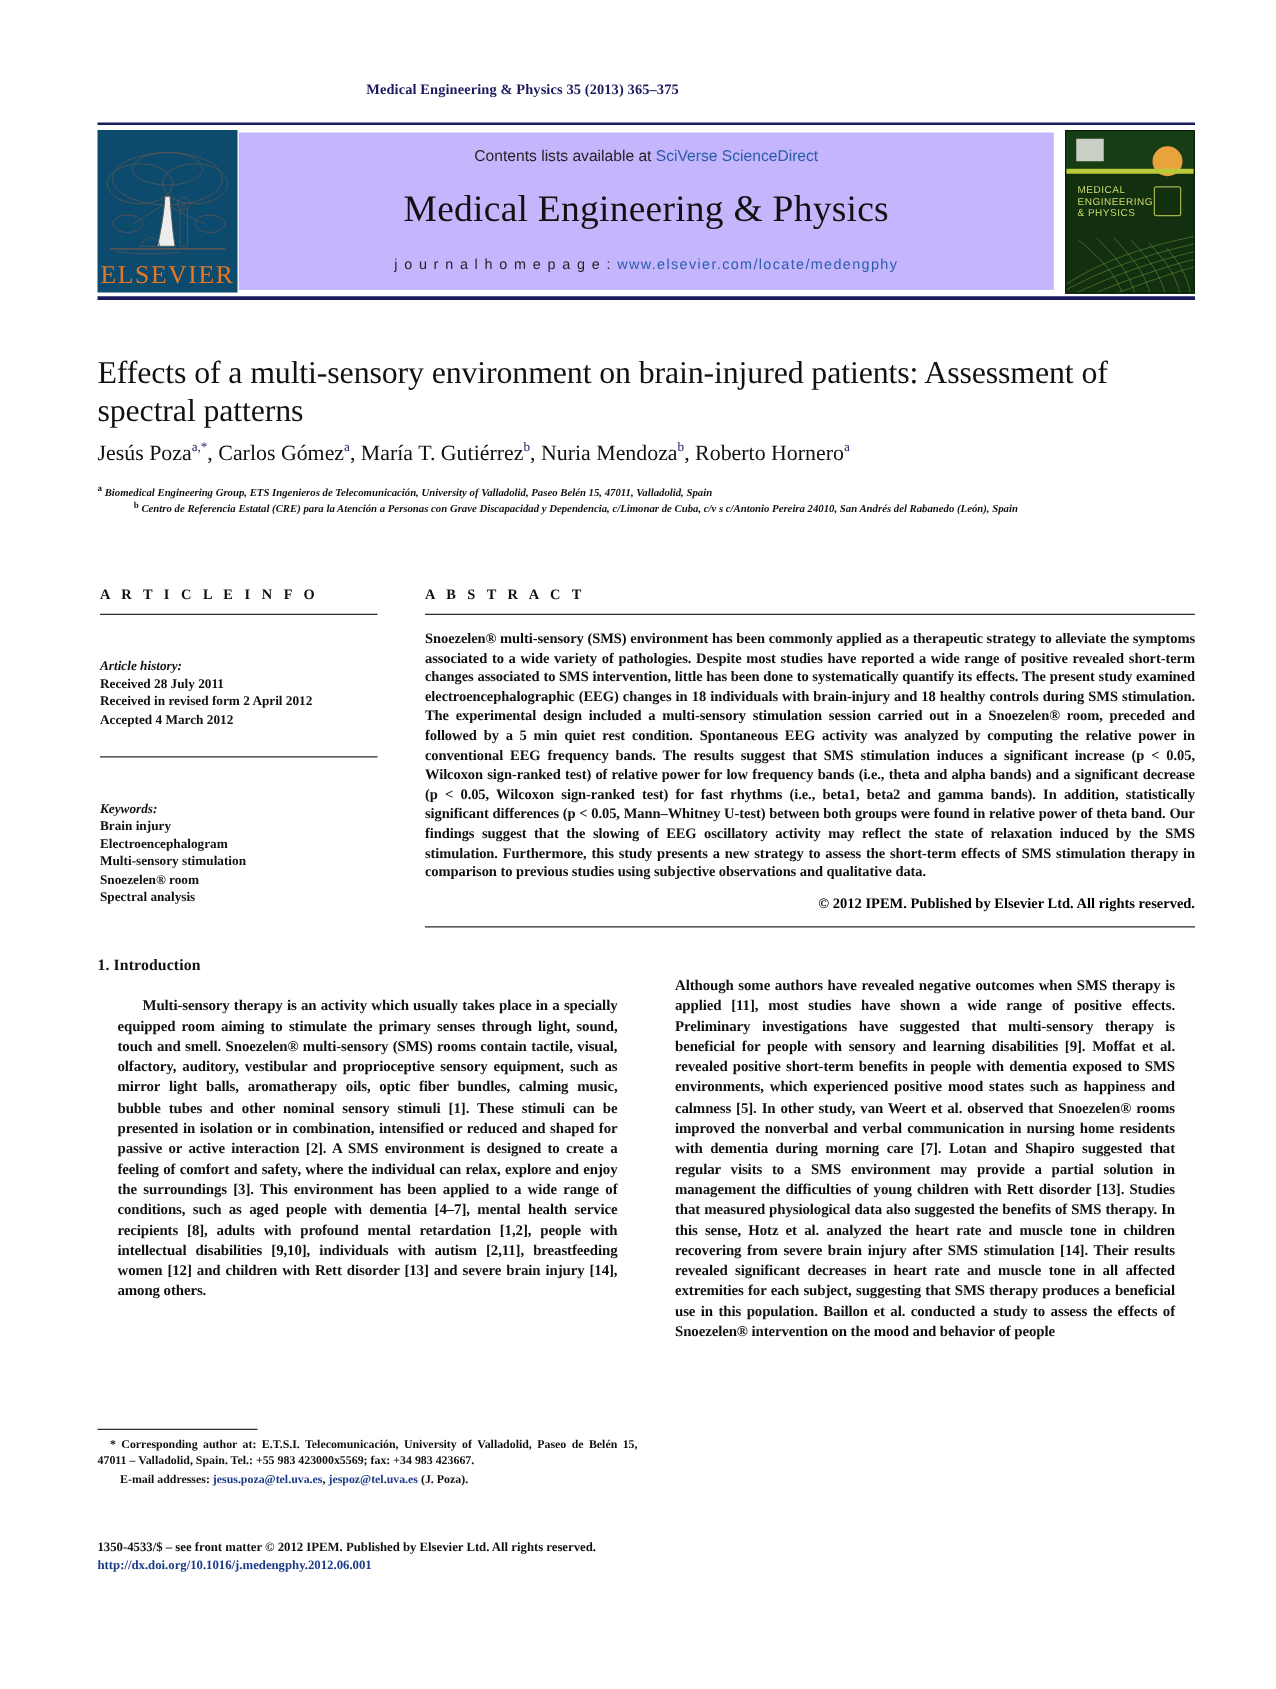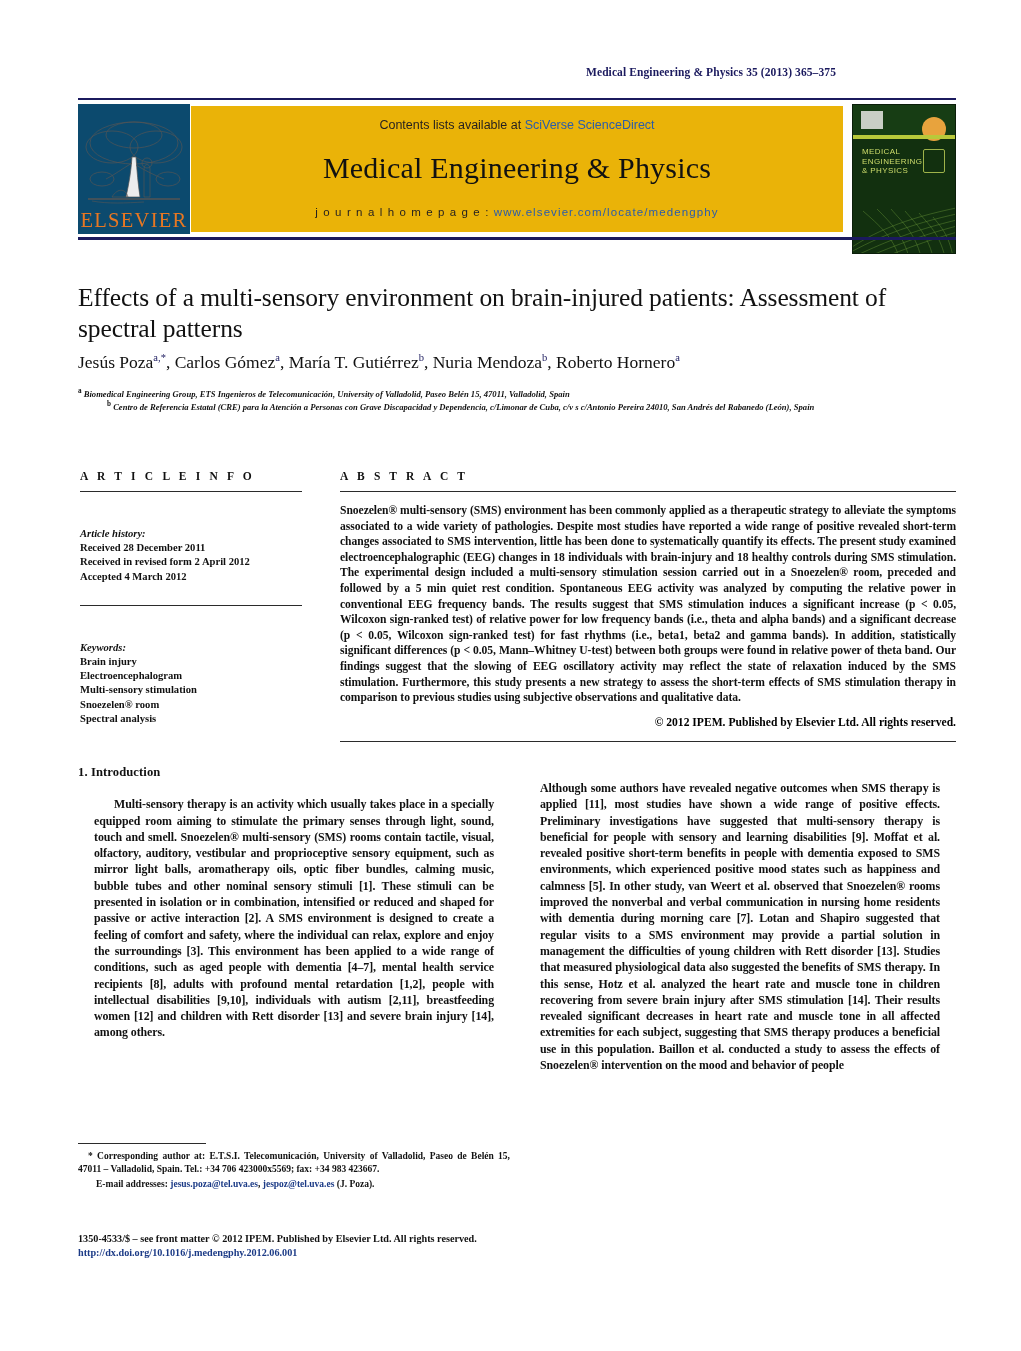--- a/index.html
+++ b/index.html
@@ -19,21 +19,21 @@
     background: #ffffff;
     overflow: hidden;
   }
 
   
   .runninghead {
     position: absolute;
     top: 66px;
     left: 0;
     width: 836px;
-    text-align: right;
+    text-align: center;
     font-size: 11.5px;
     font-weight: bold;
     color: #1b1a5e;
     letter-spacing: .1px;
   }
 
   
   .masthead {
     position: absolute;
     top: 98px;
@@ -78,21 +78,21 @@
     line-height: 1;
     margin-top: 1px;
   }
 
   .banner {
     position: absolute;
     top: 8px;
     left: 113px;
     width: 652px;
     height: 126px;
-    background: #eab308;
+    background: #c4b5fd;
     text-align: center;
     box-sizing: border-box;
   }
   .banner .contents {
     margin-top: 12px;
     font-family: "Liberation Sans", sans-serif;
     font-size: 12.5px;
     color: #231f20;
   }
   .banner .contents a {
@@ -114,21 +114,21 @@
     color: #231f20;
   }
   .banner .homepage .url { color: #2a5caa; }
 
   
   .cover {
     position: absolute;
     top: 6px;
     right: 0;
     width: 104px;
-    height: 150px;
+    height: 131px;
     background: #12300f;
     border: 1px solid #0b1f0a;
     box-sizing: border-box;
     overflow: hidden;
   }
   .cover .cv-top {
     position: absolute; top:0; left:0; right:0; height: 30px;
     background: #173d14;
   }
   .cover .cv-band {
@@ -387,21 +387,21 @@
   <div class="authors">Jesús Poza<sup>a,*</sup>, Carlos Gómez<sup>a</sup>, María T. Gutiérrez<sup>b</sup>, Nuria Mendoza<sup>b</sup>, Roberto Hornero<sup>a</sup></div>
 
   <div class="affil affil-a"><sup>a</sup> <span>Biomedical Engineering Group, ETS Ingenieros de Telecomunicación, University of Valladolid, Paseo Belén 15, 47011, Valladolid, Spain</span></div>
   <div class="affil affil-b"><sup>b</sup> <span>Centro de Referencia Estatal (CRE) para la Atención a Personas con Grave Discapacidad y Dependencia, c/Limonar de Cuba, c/v s c/Antonio Pereira 24010, San Andrés del Rabanedo (León), Spain</span></div>
 
   <div class="infocol">
     <div class="sechead">A R T I C L E   I N F O</div>
     <div class="hr-thin"></div>
     <div class="info-body">
       <div class="lbl">Article history:</div>
-      <div>Received 28 December 2011</div>
+      <div>Received 28 July 2011</div>
       <div>Received in revised form 2 April 2012</div>
       <div>Accepted 4 March 2012</div>
     </div>
     <div class="info-gap"></div>
     <div class="info-rule"></div>
     <div class="info-body" style="margin-top:2px">
       <div class="lbl">Keywords:</div>
       <div>Brain injury</div>
       <div>Electroencephalogram</div>
       <div>Multi-sensory stimulation</div>
@@ -422,21 +422,21 @@
     <div class="h1">1.  Introduction</div>
     <p>Multi-sensory therapy is an activity which usually takes place in a specially equipped room aiming to stimulate the primary senses through light, sound, touch and smell. Snoezelen® multi-sensory (SMS) rooms contain tactile, visual, olfactory, auditory, vestibular and proprioceptive sensory equipment, such as mirror light balls, aromatherapy oils, optic fiber bundles, calming music, bubble tubes and other nominal sensory stimuli [1]. These stimuli can be presented in isolation or in combination, intensified or reduced and shaped for passive or active interaction [2]. A SMS environment is designed to create a feeling of comfort and safety, where the individual can relax, explore and enjoy the surroundings [3]. This environment has been applied to a wide range of conditions, such as aged people with dementia [4–7], mental health service recipients [8], adults with profound mental retardation [1,2], people with intellectual disabilities [9,10], individuals with autism [2,11], breastfeeding women [12] and children with Rett disorder [13] and severe brain injury [14], among others.</p>
   </div>
 
   <div class="col col-right">
     <p class="noindent">Although some authors have revealed negative outcomes when SMS therapy is applied [11], most studies have shown a wide range of positive effects. Preliminary investigations have suggested that multi-sensory therapy is beneficial for people with sensory and learning disabilities [9]. Moffat et al. revealed positive short-term benefits in people with dementia exposed to SMS environments, which experienced positive mood states such as happiness and calmness [5]. In other study, van Weert et al. observed that Snoezelen® rooms improved the nonverbal and verbal communication in nursing home residents with dementia during morning care [7]. Lotan and Shapiro suggested that regular visits to a SMS environment may provide a partial solution in management the difficulties of young children with Rett disorder [13]. Studies that measured physiological data also suggested the benefits of SMS therapy. In this sense, Hotz et al. analyzed the heart rate and muscle tone in children recovering from severe brain injury after SMS stimulation [14]. Their results revealed significant decreases in heart rate and muscle tone in all affected extremities for each subject, suggesting that SMS therapy produces a beneficial use in this population. Baillon et al. conducted a study to assess the effects of Snoezelen® intervention on the mood and behavior of people</p>
   </div>
 
   <div class="footnote">
     <div class="fn-rule"></div>
-    <div class="star-line">* Corresponding author at: E.T.S.I. Telecomunicación, University of Valladolid, Paseo de Belén 15, 47011 – Valladolid, Spain. Tel.: +34 706 423000x5569; fax: +34 983 423667.</div>
+    <div class="star-line">* Corresponding author at: E.T.S.I. Telecomunicación, University of Valladolid, Paseo de Belén 15, 47011 – Valladolid, Spain. Tel.: +55 983 423000x5569; fax: +34 983 423667.</div>
     <div class="email-line">
       <span class="email-lbl">E-mail addresses:</span>
       <a href="#">jesus.poza@tel.uva.es</a><span>, </span><a href="#">jespoz@tel.uva.es</a>
       <span>(J. Poza).</span>
     </div>
   </div>
 
   <div class="frontmatter">
     <div>1350-4533/$ – see front matter © 2012 IPEM. Published by Elsevier Ltd. All rights reserved.</div>
     <div class="doi">http://dx.doi.org/10.1016/j.medengphy.2012.06.001</div>

